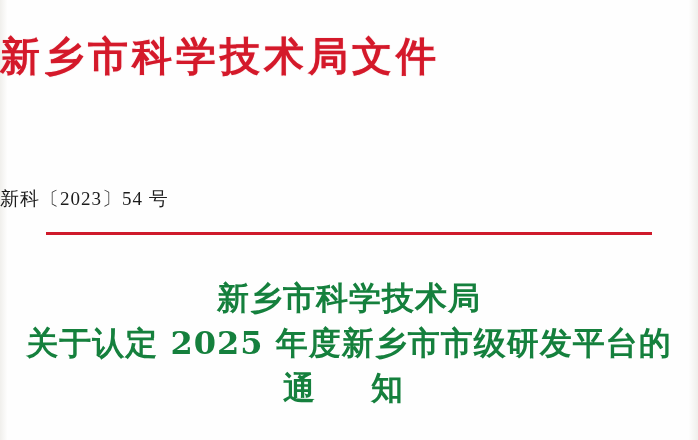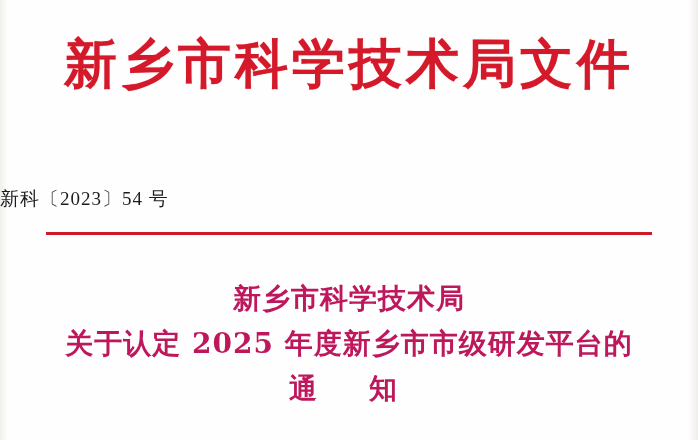--- a/index.html
+++ b/index.html
@@ -36,25 +36,24 @@
     width: 10px; height: 440px;
     background: linear-gradient(to left, #efeeeb, #ffffff);
     pointer-events: none;
   }
 
   .doc-title {
     position: absolute;
     top: 34px;
     left: 0;
     width: 698px;
-    text-align: center;
     color: #d4192a;
     font-family: "DejaVu Serif", "Liberation Serif", serif;
     font-weight: bold;
-    font-size: 53px;
+    font-size: 40px;
     letter-spacing: 4px;
     line-height: 1.1;
     text-shadow: 0 0 1px rgba(212,25,42,0.45);
     white-space: nowrap;
   }
 
   .doc-number {
     position: absolute;
     top: 186px;
     left: 0;
@@ -74,24 +73,24 @@
     height: 3px;
     background: #cf1a2b;
   }
 
   .body-block {
     position: absolute;
     top: 276px;
     left: 0;
     width: 698px;
     text-align: center;
-    color: #be185d;
+    color: #15803d;
     font-family: "DejaVu Serif", "Liberation Serif", serif;
     font-weight: bold;
-    font-size: 28px;
+    font-size: 32px;
     line-height: 45px;
     letter-spacing: 1px;
   }
   .body-line {
     display: block;
     white-space: nowrap;
   }
   .body-line.spaced {
     letter-spacing: 12px;
     text-align: center;

